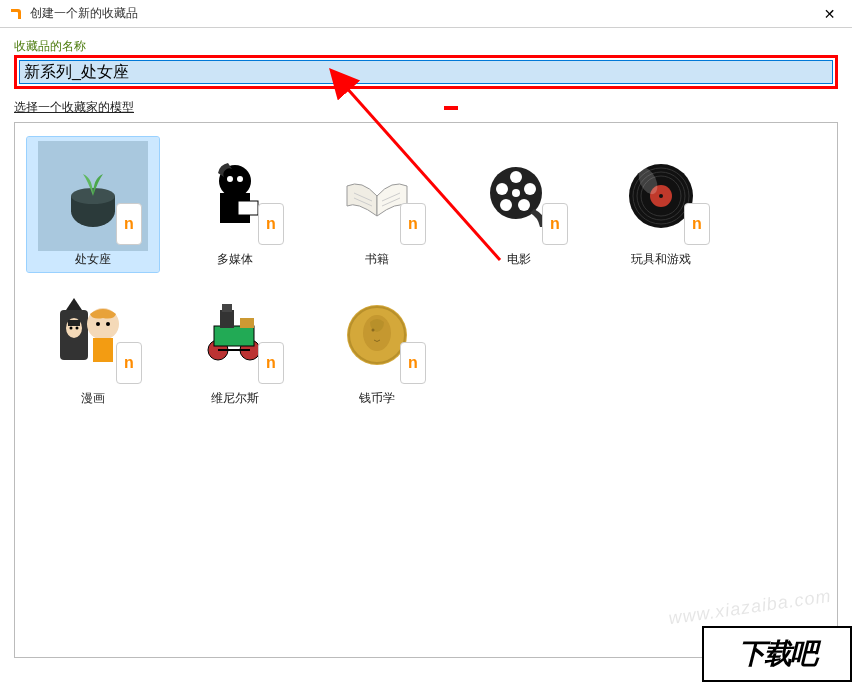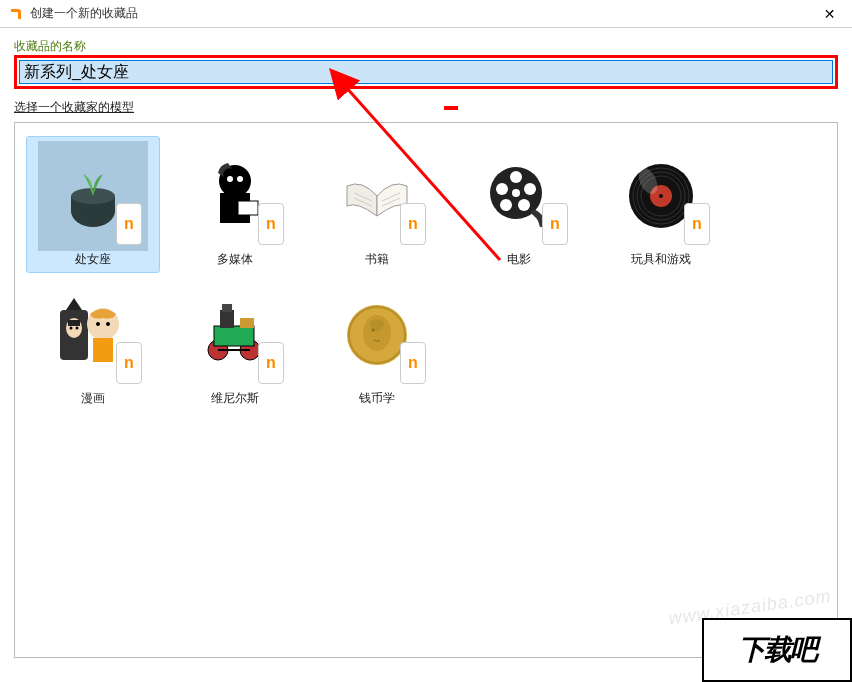--- a/index.html
+++ b/index.html
@@ -121,21 +121,21 @@
       color: rgba(0,0,0,0.1);
       font-size: 18px;
       font-style: italic;
       transform: rotate(-8deg);
       letter-spacing: 1px;
     }
     
     .bottom-logo {
       position: absolute;
       right: 0; bottom: 0;
-      width: 150px; height: 64px;
+      width: 150px; height: 56px;
       background: #fff;
       border: 2px solid #000;
       display: flex; align-items: center; justify-content: center;
       z-index: 50;
     }
     .bottom-logo-text {
       font-size: 28px;
       font-weight: 900;
       font-style: italic;
       color: #000;

